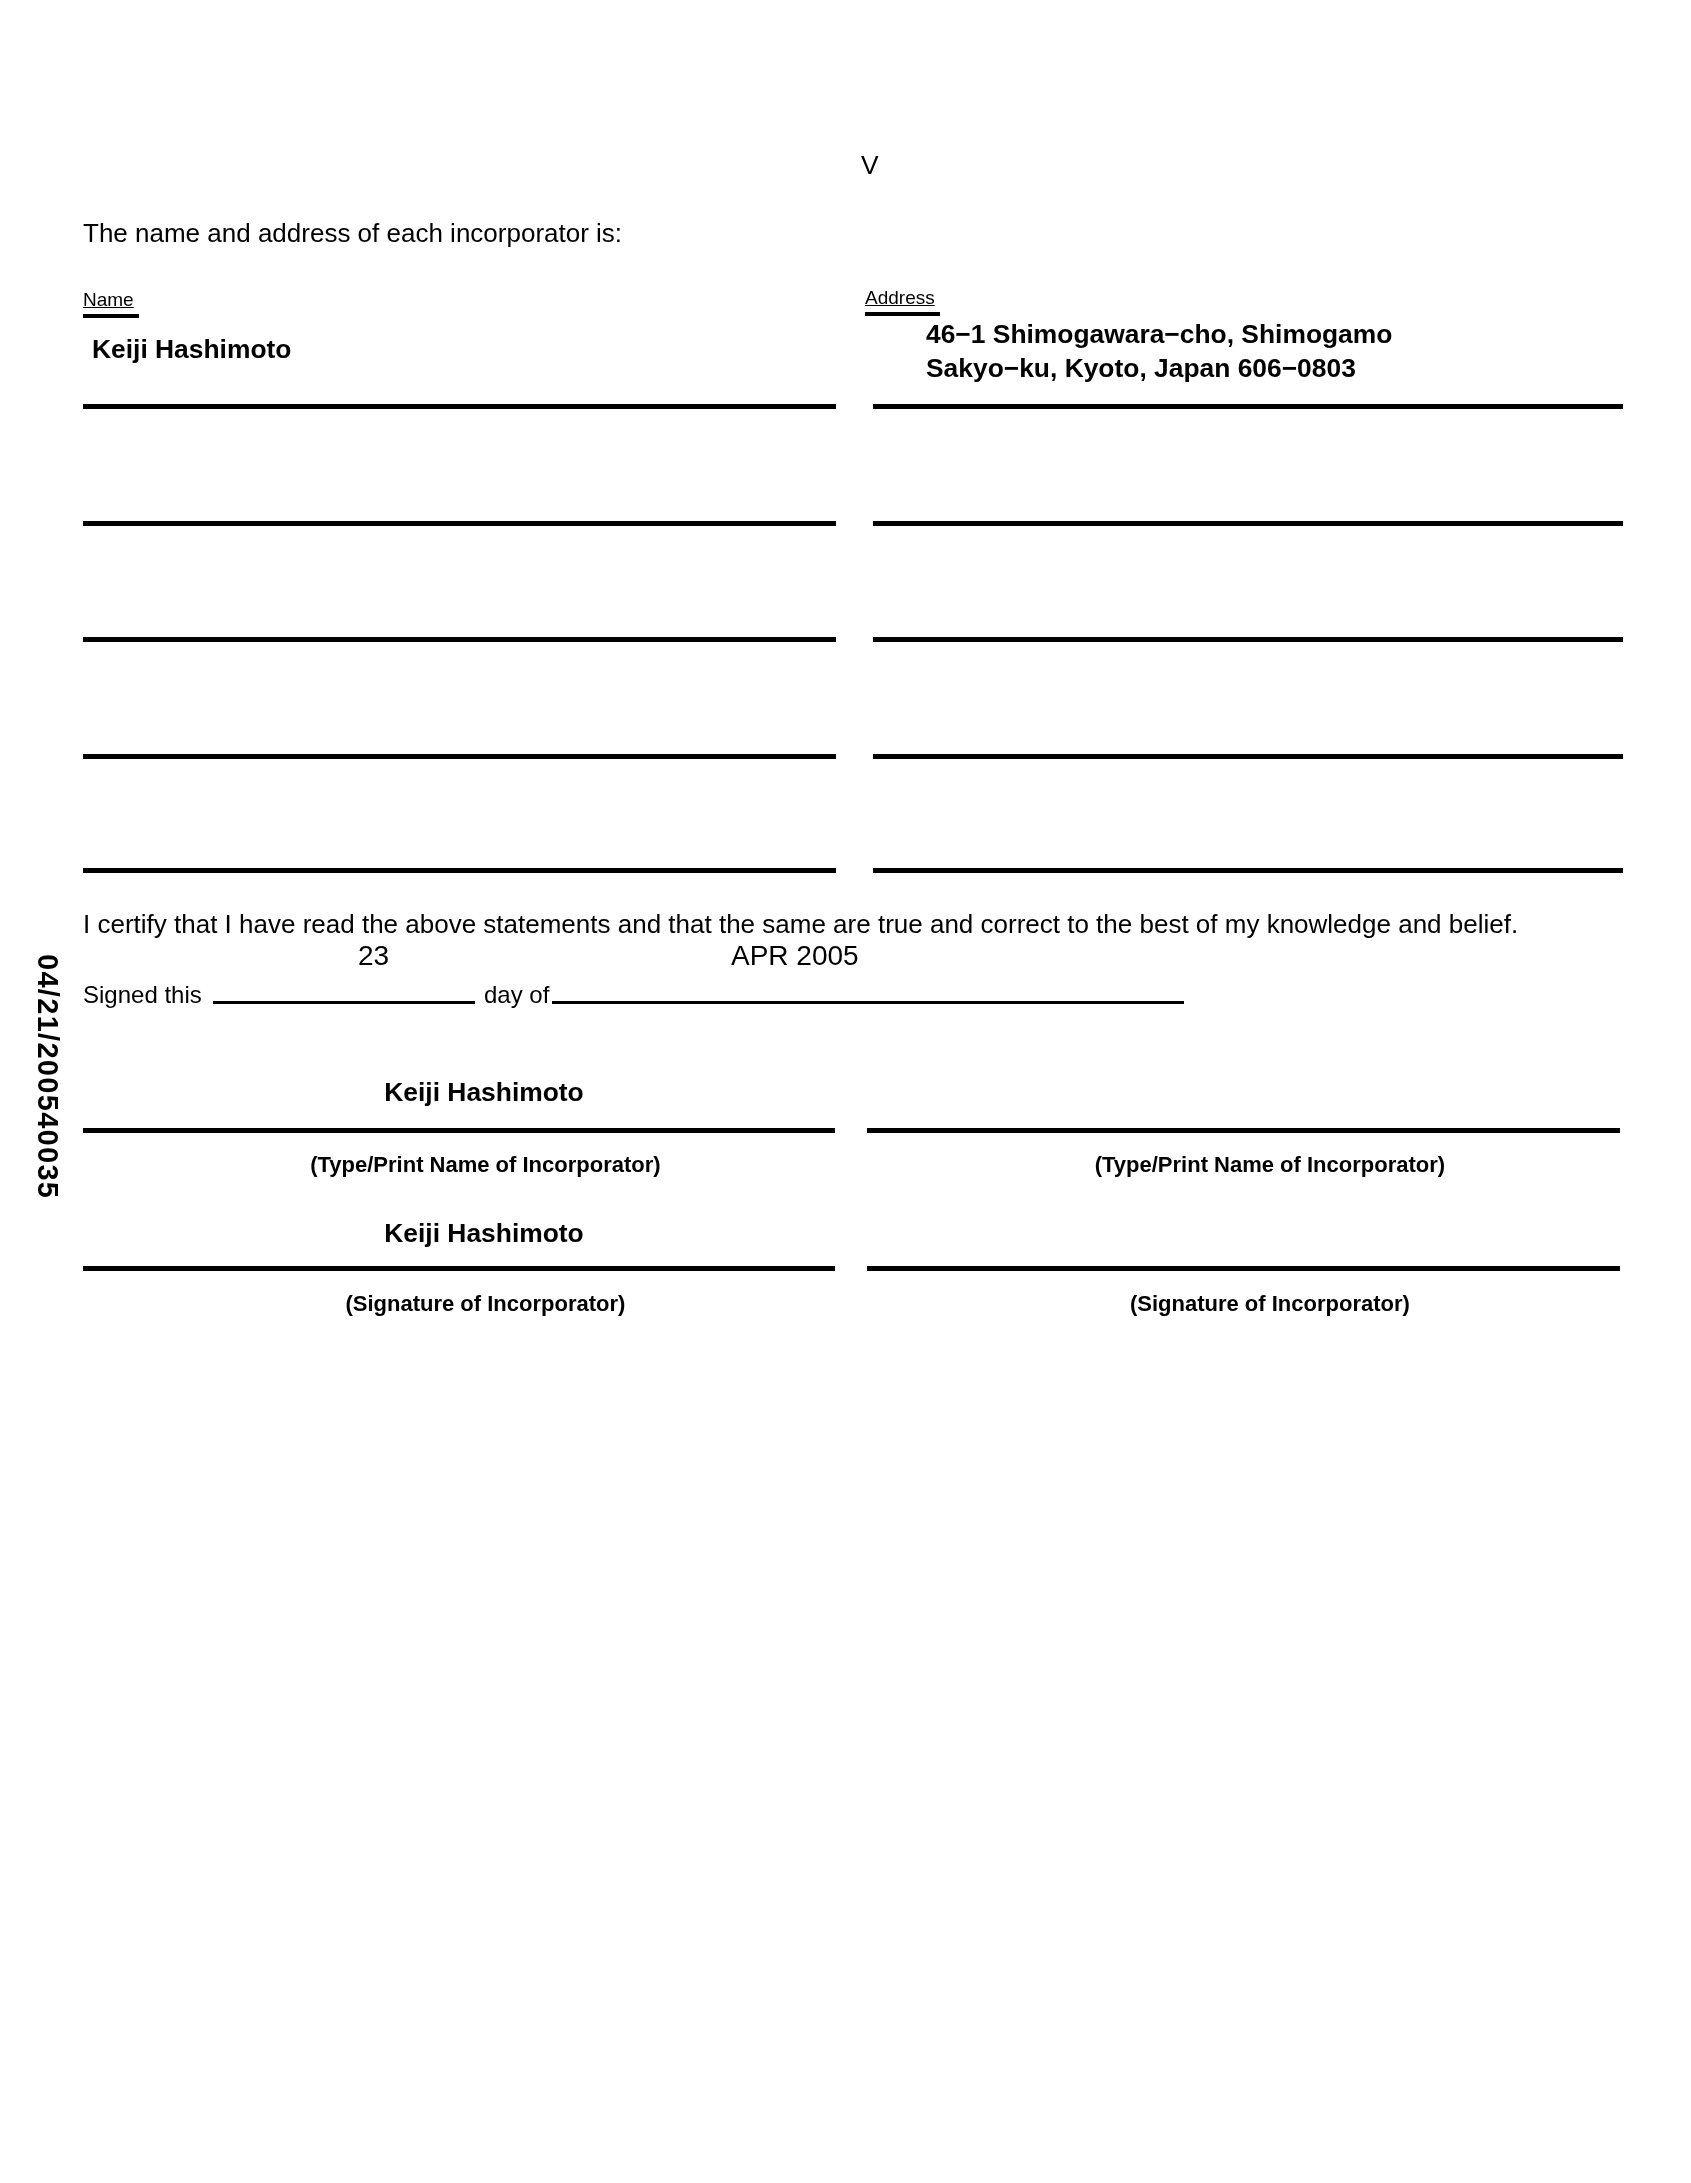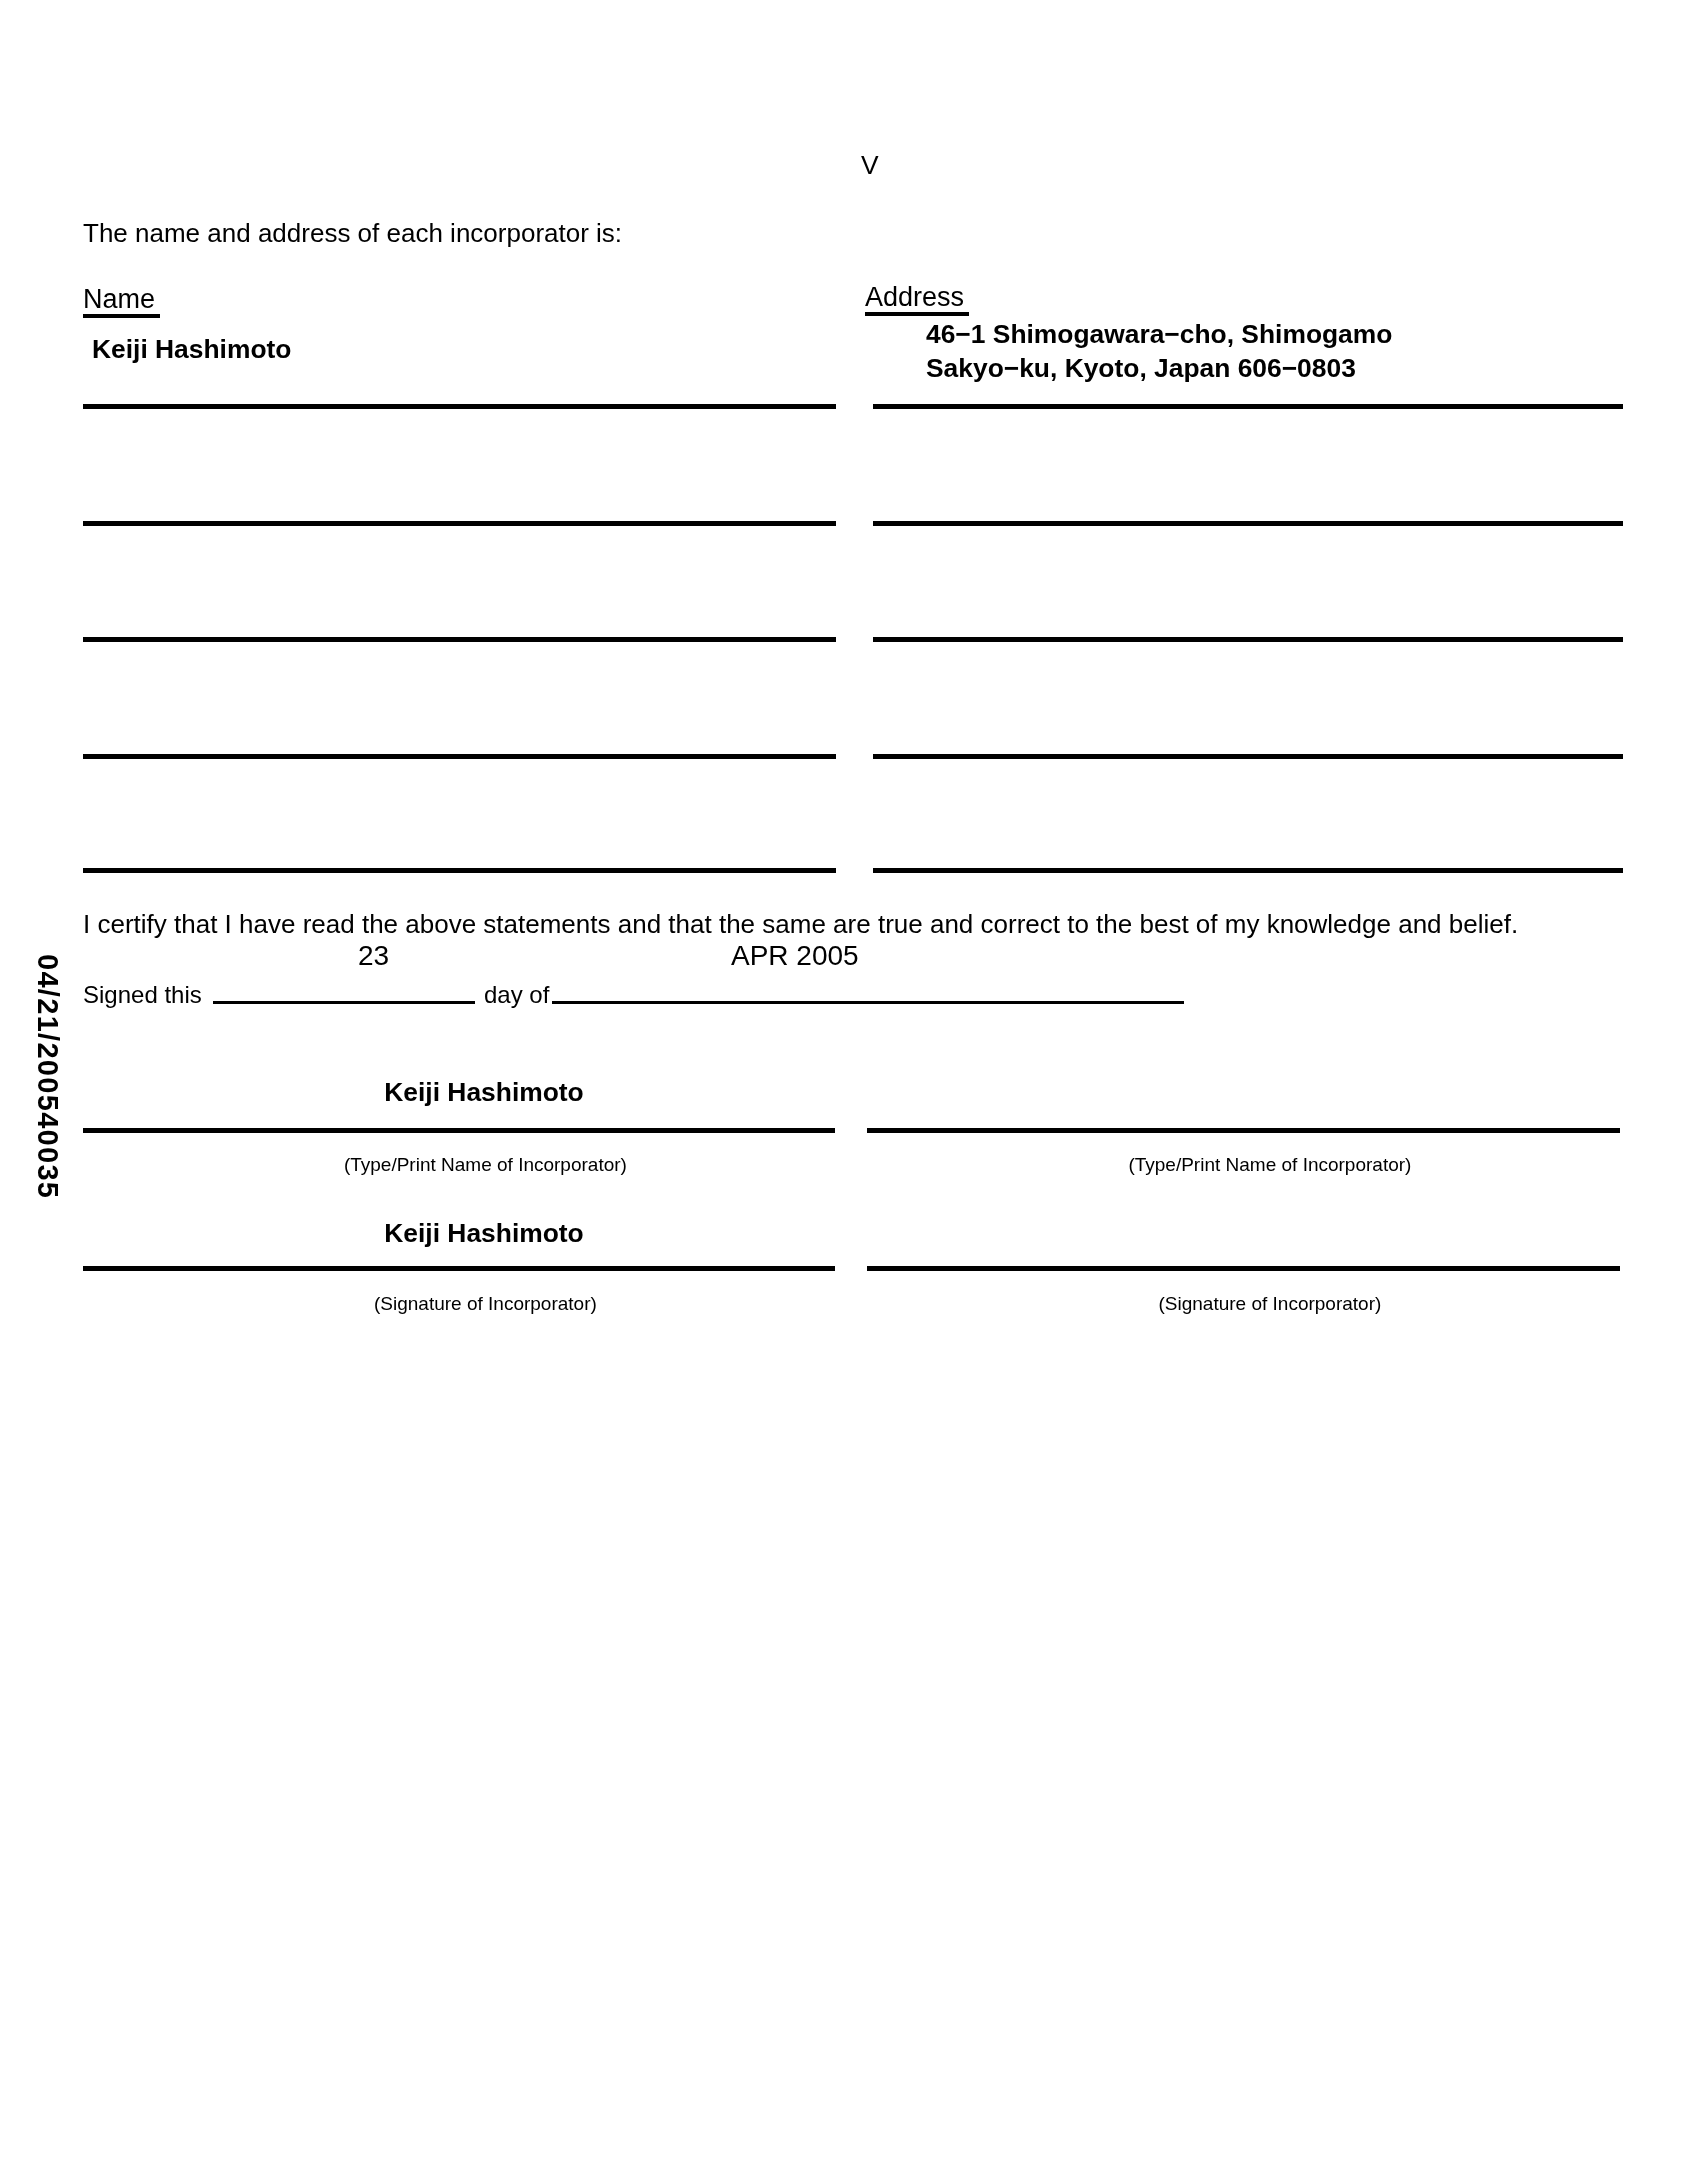--- a/index.html
+++ b/index.html
@@ -12,24 +12,25 @@
   }
   .abs { position:absolute; white-space:nowrap; }
   
   .rule  { position:absolute; background:#000; height:4.6px; }
   .thin-rule { position:absolute; background:#000; height:2.6px; }
 
   .section-marker { left:861px; top:151px; font-size:26.4px; line-height:29px; }
   .intro { left:83px; top:221px; font-size:26px; line-height:25px; }
 
   .col-label {
-    font-size:27px; line-height:25px;
+    font-size:19px; line-height:25px;
     display:inline-block;
     border-bottom:4.6px solid #000;
     padding:0 5.3px 2px 0;
+    text-decoration:underline;
   }
   .name-label-pos { left:83px; top:287px; }
   .addr-label-pos { left:865px; top:285px; }
 
   .value-bold { font-weight:bold; font-size:26.4px; line-height:34px; }
   .name-value-pos { left:92px; top:332px; }
   .addr-value-pos { left:926px; top:317px; white-space:normal; width:766px; }
 
   .certify { left:83px; top:912px; font-size:26px; line-height:25px; }
 
@@ -37,21 +38,21 @@
   .date-value { font-size:28px; line-height:30px; }
 
   .sig-name {
     position:absolute; left:83px; width:752px;
     text-align:center; transform:translateX(25px);
     font-weight:bold; font-size:26.4px; line-height:30px;
   }
   .sig-caption {
     position:absolute; width:752px;
     text-align:center; transform:translateX(26.4px);
-    font-size:19px; line-height:24px;
+    font-size:22px; line-height:24px;font-weight:bold;
   }
 
   .stamp {
     position:absolute; left:63px; top:954px;
     width:259px; height:30px;
     transform:rotate(90deg); transform-origin:0 0;
     font-weight:bold; font-size:29px; line-height:30px;
     letter-spacing:1.3px; white-space:nowrap;
   }
 </style>

